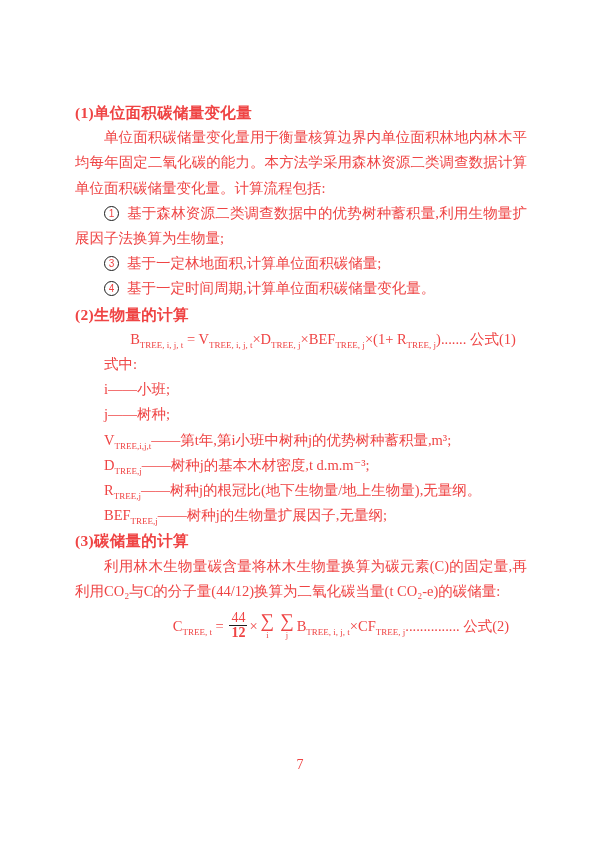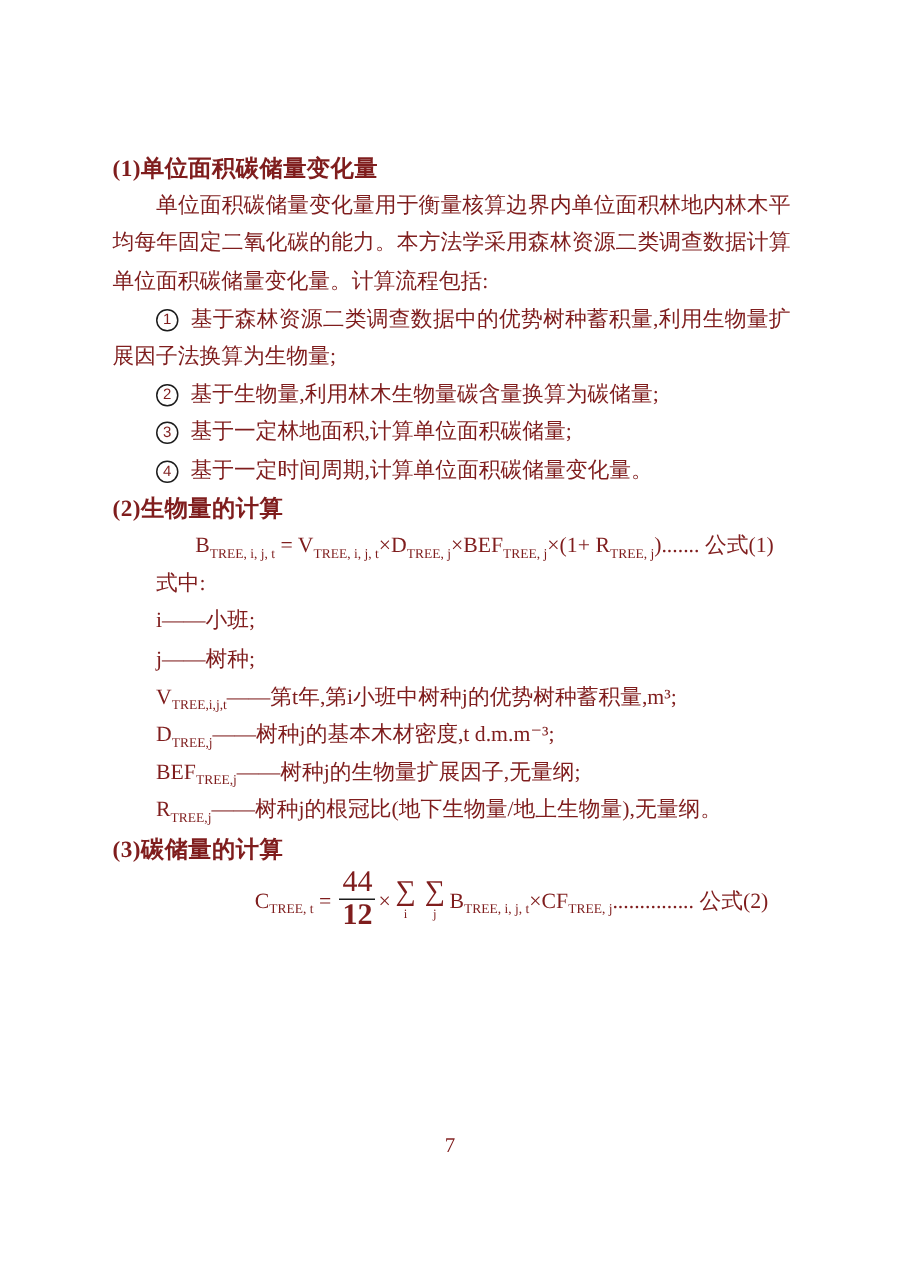--- a/index.html
+++ b/index.html
@@ -3,21 +3,21 @@
 <meta charset="utf-8">
 <style>
   html, body { margin: 0; padding: 0; background: #e8e8e8; }
   .page {
     position: relative;
     width: 600px;
     height: 848px;
     margin: 0 auto;
     background: #ffffff;
     font-family: "Liberation Serif", "DejaVu Serif", serif;
-    color: #7f1d1d;
+    color: #ef4444;
     overflow: hidden;
   }
   .content {
     position: absolute;
     left: 75px;
     top: 100px;
     width: 452px;
   }
   .content p { margin: 0; }
   .para {
@@ -61,21 +61,21 @@
     font-size: 9px;
     line-height: 0;
     letter-spacing: 0;
   }
   .def { white-space: nowrap; }
   .def .term { }
   .frac {
     display: inline-block;
     vertical-align: middle;
     text-align: left;
-    font-size: 20px;
+    font-size: 14px;
     line-height: 1.05;
     margin: 0 2px;
     position: relative;
     top: -2px;
   }
   .frac .num { display: block; border-bottom: 1px solid #1c1c1c; padding: 0 2px; }
   .frac .den { display: block; padding: 0 2px; font-weight: bold; }
   .sum {
     display: inline-block;
     vertical-align: middle;
@@ -99,40 +99,40 @@
 <body>
 
 <div class="page">
   <div class="content">
 
     <p class="heading">(1)单位面积碳储量变化量</p>
     <p class="para indent">单位面积碳储量变化量用于衡量核算边界内单位面积林地内林木平均每年固定二氧化碳的能力。本方法学采用森林资源二类调查数据计算单位面积碳储量变化量。计算流程包括:</p>
 
     <div>
         <p class="para indent step"><span class="circ">1</span><span>基于森林资源二类调查数据中的优势树种蓄积量,利用生物量扩展因子法换算为生物量;</span></p>
-        <p class="para indent step"><span class="circ">2</span><span>基于生物量,利用林木生物量碳含量换算为碳储量;</span></p>
         <p class="para indent step"><span class="circ">3</span><span>基于一定林地面积,计算单位面积碳储量;</span></p>
         <p class="para indent step"><span class="circ">4</span><span>基于一定时间周期,计算单位面积碳储量变化量。</span></p>
       </div>
 
     <p class="heading">(2)生物量的计算</p>
 
     <p class="formula">B<sub>TREE, i, j, t</sub> = V<sub>TREE, i, j, t</sub>×D<sub>TREE, j</sub>×BEF<sub>TREE, j</sub>×(1+ R<sub>TREE, j</sub>)....... 公式(1)</p>
 
     <p class="para indent">式中:</p>
 
     <div>
         <p class="para indent def"><span class="term">i</span><span class="desc">——小班;</span></p>
         <p class="para indent def"><span class="term">j</span><span class="desc">——树种;</span></p>
         <p class="para indent def"><span class="term">V<sub>TREE,i,j,t</sub></span><span class="desc">——第t年,第i小班中树种j的优势树种蓄积量,m³;</span></p>
         <p class="para indent def"><span class="term">D<sub>TREE,j</sub></span><span class="desc">——树种j的基本木材密度,t d.m.m⁻³;</span></p>
+        <p class="para indent def"><span class="term">R<sub>TREE,j</sub></span><span class="desc">——树种j的根冠比(地下生物量/地上生物量),无量纲。</span></p>
         <p class="para indent def"><span class="term">BEF<sub>TREE,j</sub></span><span class="desc">——树种j的生物量扩展因子,无量纲;</span></p>
-        <p class="para indent def"><span class="term">R<sub>TREE,j</sub></span><span class="desc">——树种j的根冠比(地下生物量/地上生物量),无量纲。</span></p>
       </div>
 
     <p class="heading">(3)碳储量的计算</p>
+    <p class="para indent">利用林木生物量碳含量将林木生物量换算为碳元素(C)的固定量,再利用CO₂与C的分子量(44/12)换算为二氧化碳当量(t CO₂-e)的碳储量:</p>
 
     <p class="formula tall">C<sub>TREE, t</sub> = <span class="frac"><span class="num">44</span><span class="den">12</span></span>×<span class="sum"><span class="sigma">∑</span><span class="below">i</span></span><span class="sum"><span class="sigma">∑</span><span class="below">j</span></span>B<sub>TREE, i, j, t</sub>×CF<sub>TREE, j</sub>............... 公式(2)</p>
 
   </div>
 
   <div class="page-number">7</div>
 </div>
 
 </body></html>

